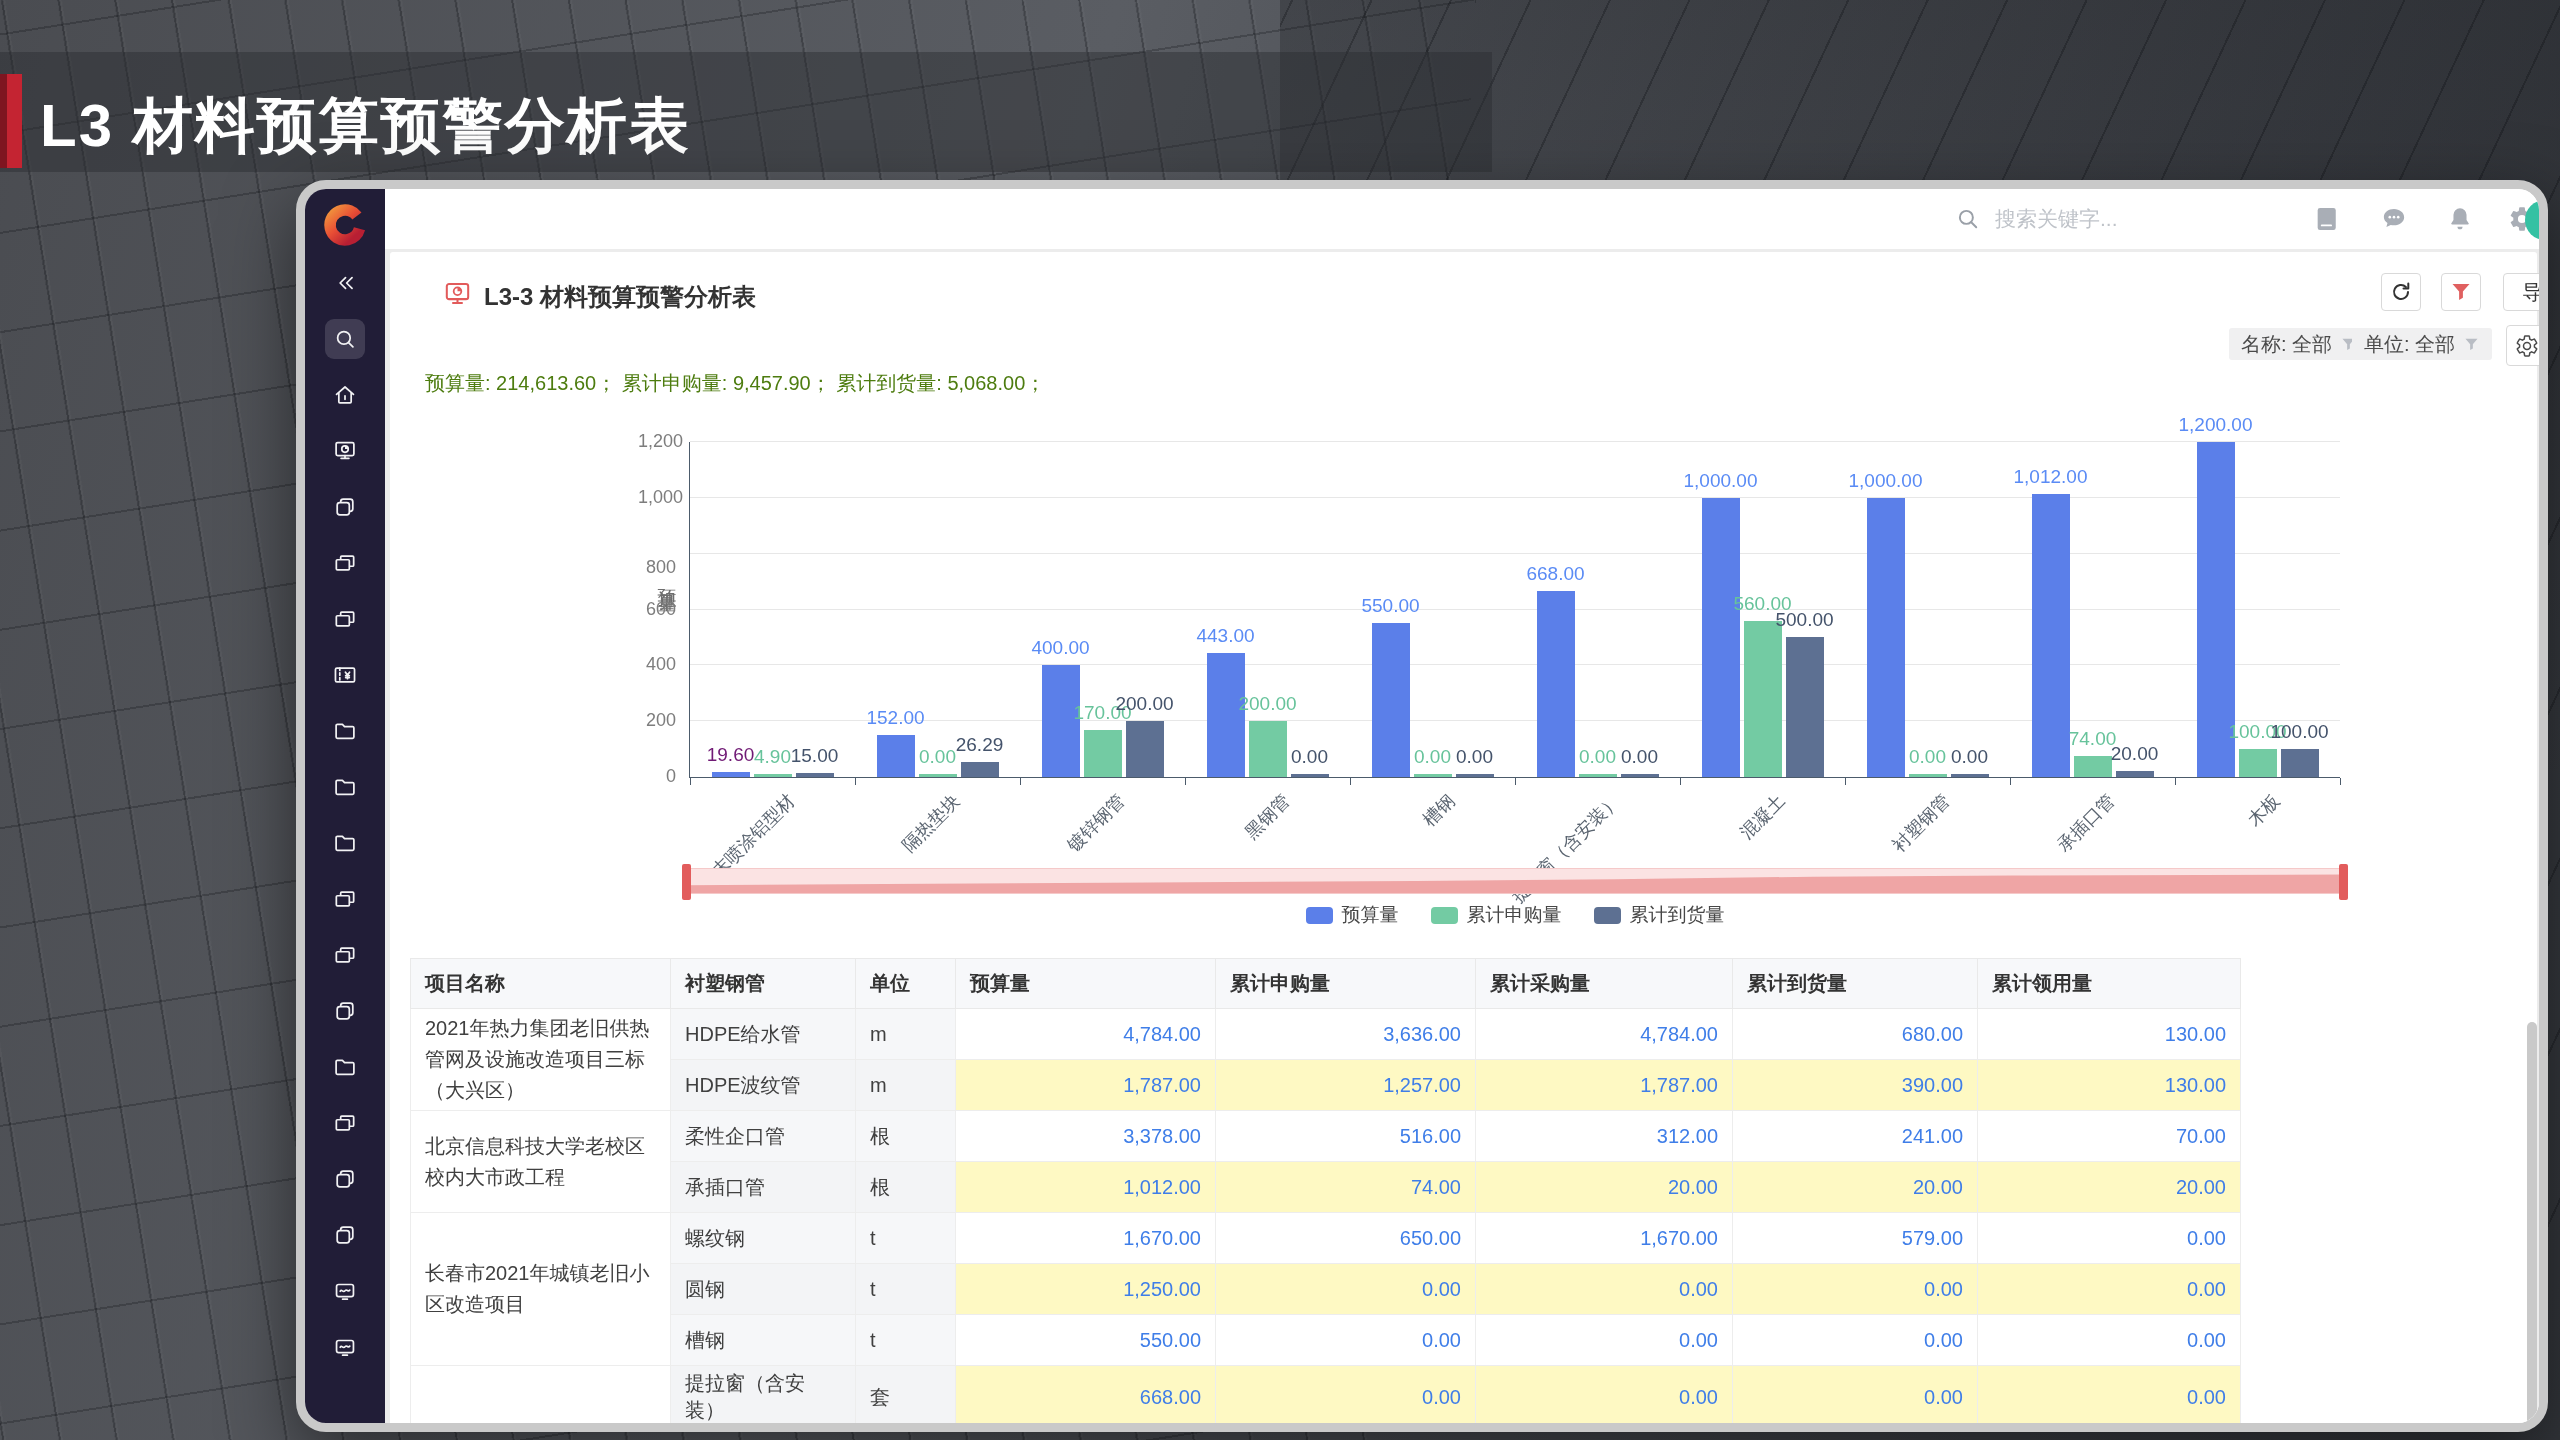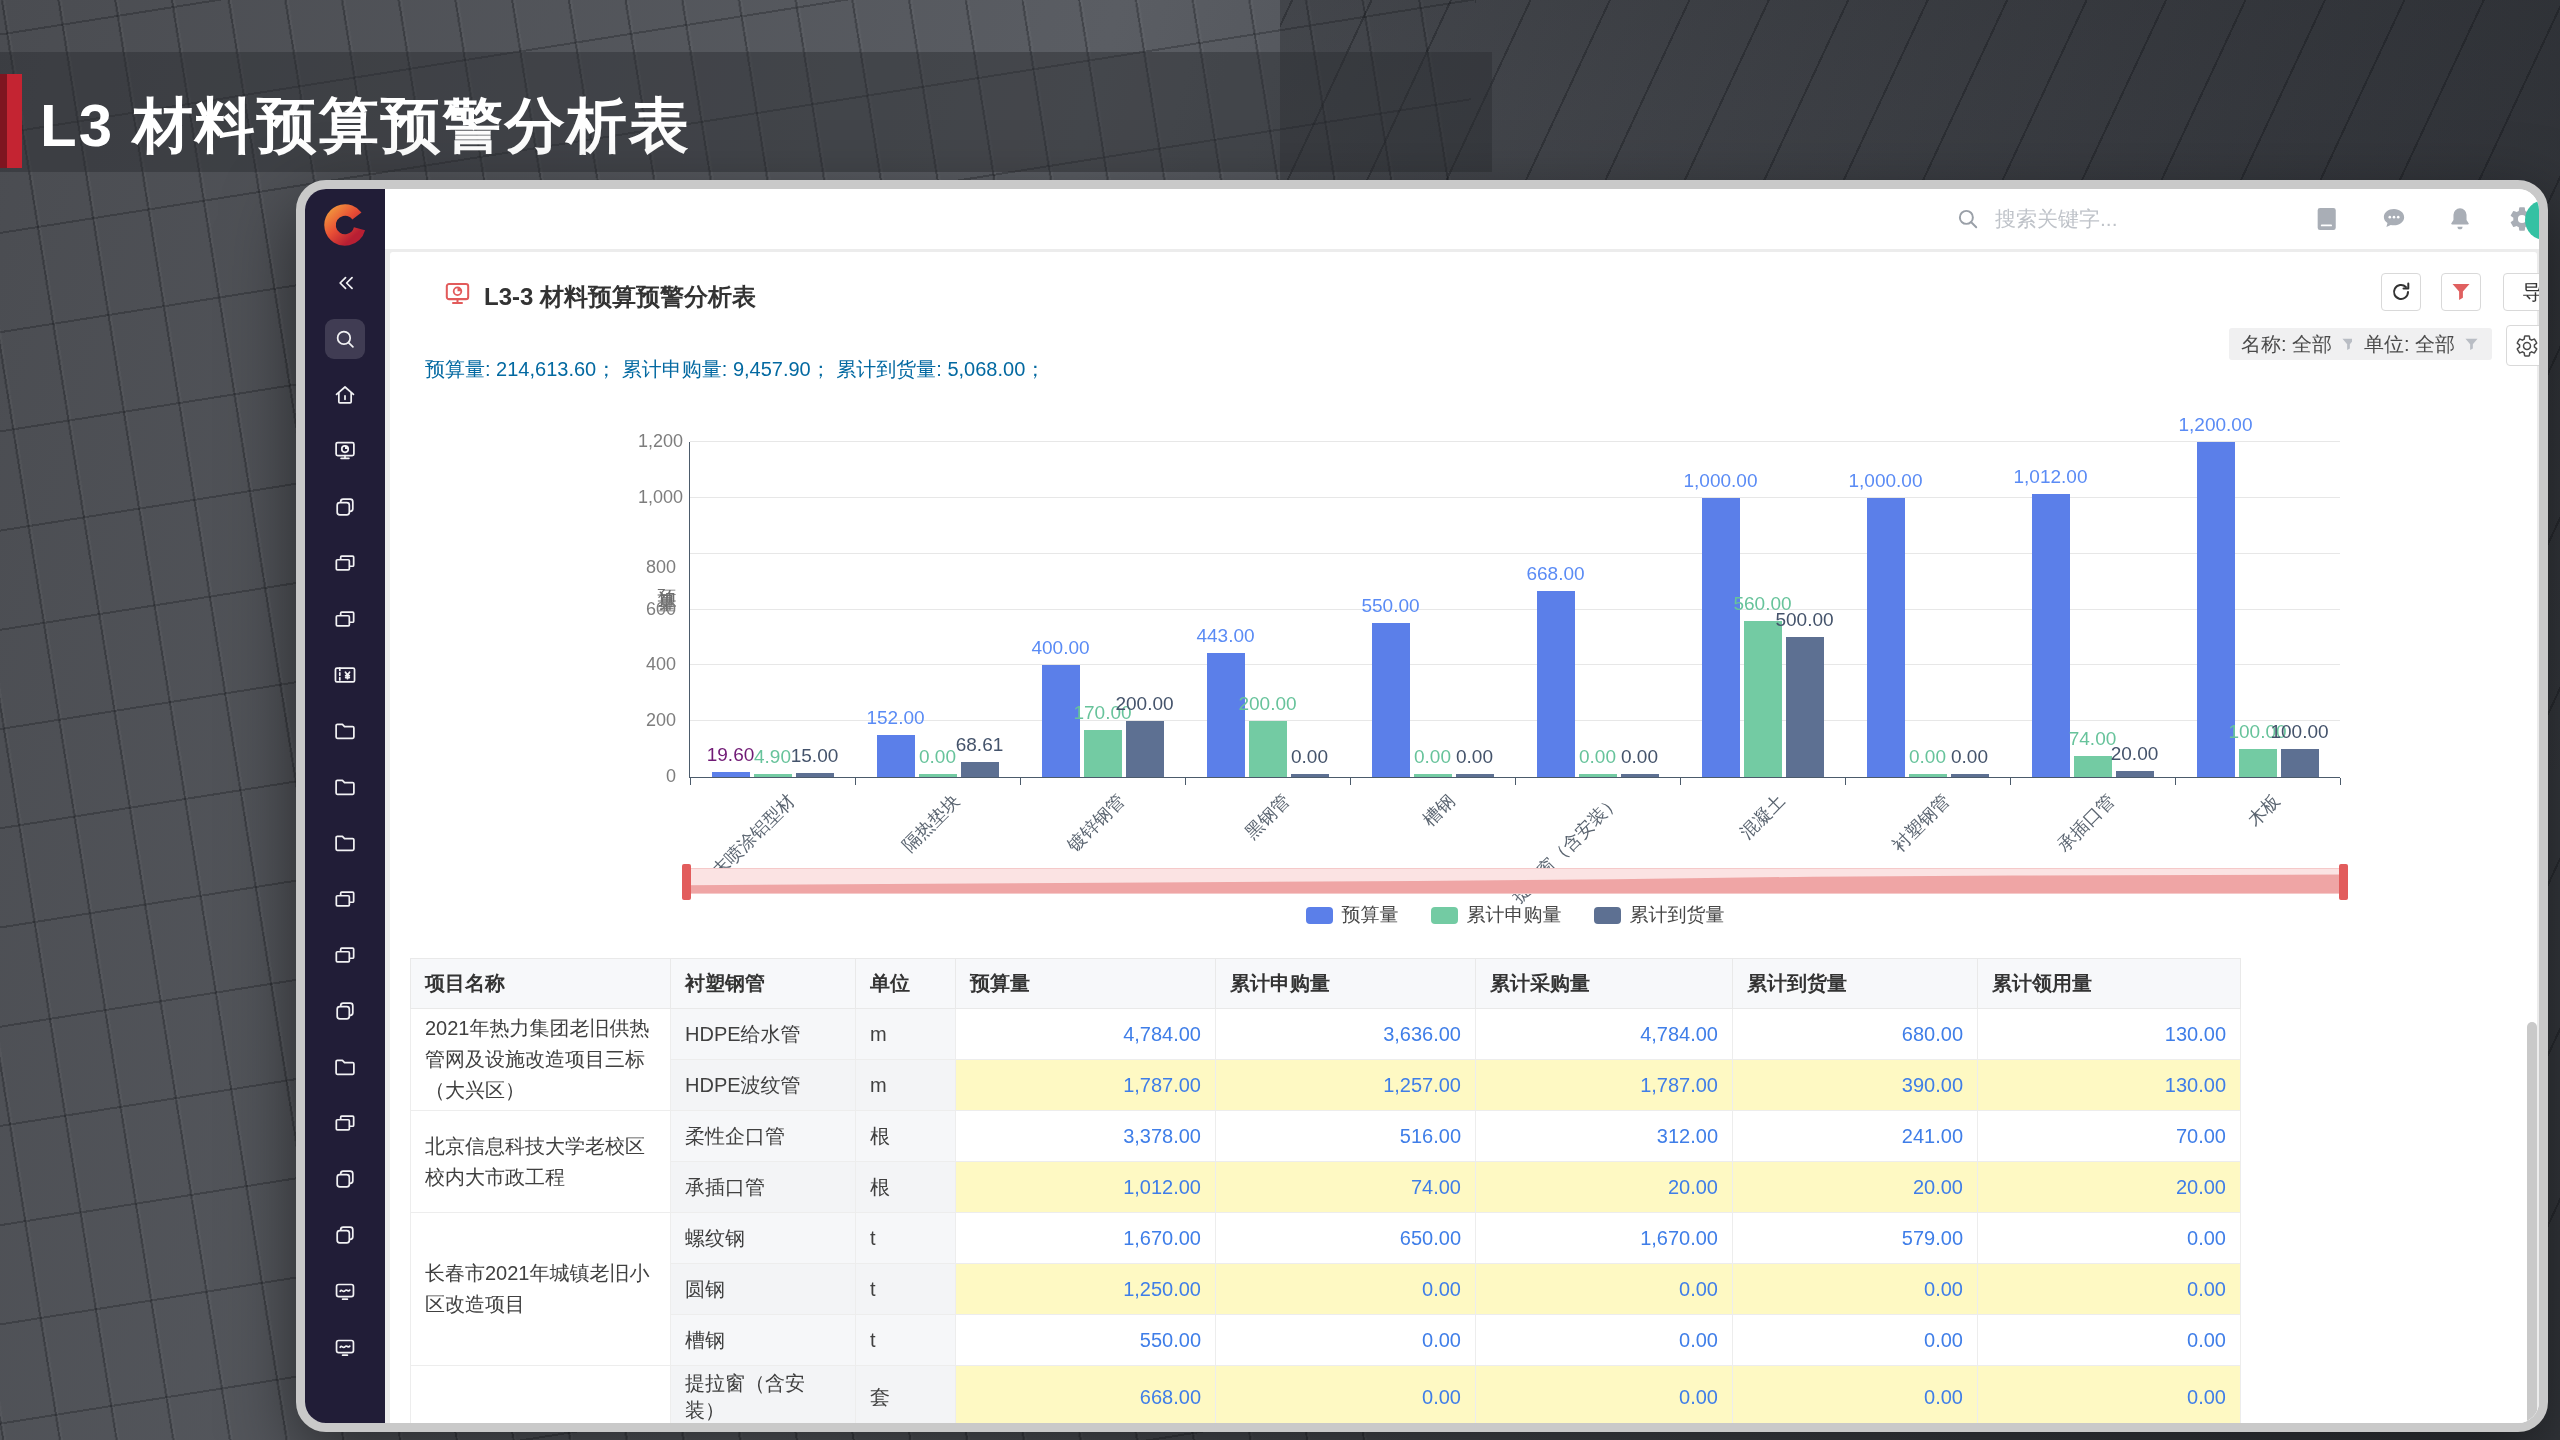--- a/index.html
+++ b/index.html
@@ -45,21 +45,21 @@
 .btn-filter{left:2051px;width:40px}
 .btn-export{left:2113px;width:84px;font-size:20px;color:#333}
 
 .chip{position:absolute;top:76px;height:20px;background:#f0f0f1;border-radius:3px;display:flex;align-items:center;gap:8px;
  padding:16px 12px;font-size:20px;color:#4a4a4a;cursor:pointer}
 .chip svg{width:17px;height:17px}
 .chip-name{left:1839px}
 .chip-unit{left:1962px}
 .btn-settings{left:2116px;top:73px;width:41px;height:41px}
 
-.summary{position:absolute;left:35px;top:104px;font-size:20px;color:#0369a1}
+.summary{position:absolute;left:35px;top:118px;font-size:20px;color:#4d7c0f}
 
 .plot{position:absolute;left:300px;top:190px;width:1650px;height:335px}
 .gridline{position:absolute;left:0;width:100%;height:1px;background:#e7e7e7}
 .yaxis{position:absolute;left:-1px;top:0;bottom:0;width:1px;background:#4c5b6b}
 .xaxis{position:absolute;left:-1px;right:0;bottom:-1px;height:1px;background:#4c5b6b}
 .xtick{position:absolute;bottom:-8px;width:1px;height:7px;background:#4c5b6b}
 .ytick{position:absolute;left:-52px;width:38px;text-align:right;font-size:18px;color:#7d7d7d}
 .ytitle{position:absolute;left:-36px;top:132px;font-size:19px;color:#6e6e6e;writing-mode:vertical-rl;letter-spacing:3px}
 .bar{position:absolute}
 .bar-label{position:absolute;transform:translateX(-50%);font-size:19px;white-space:nowrap}
@@ -373,21 +373,21 @@
           <div class="bar-label" style="left: 1072.5px; bottom: 162.333px; color: rgb(103, 195, 155);">560.00</div>
           <div class="bar" style="left: 1218.5px; bottom: 0px; width: 38px; height: 3px; background: rgb(115, 203, 163);"></div>
           <div class="bar-label" style="left: 1237.5px; bottom: 9px; color: rgb(103, 195, 155);">0.00</div>
           <div class="bar" style="left: 1383.5px; bottom: 0px; width: 38px; height: 20.6583px; background: rgb(115, 203, 163);"></div>
           <div class="bar-label" style="left: 1402.5px; bottom: 26.6583px; color: rgb(103, 195, 155);">74.00</div>
           <div class="bar" style="left: 1548.5px; bottom: 0px; width: 38px; height: 27.9167px; background: rgb(115, 203, 163);"></div>
           <div class="bar-label" style="left: 1567.5px; bottom: 33.9167px; color: rgb(103, 195, 155);">100.00</div>
           <div class="bar" style="left: 105.5px; bottom: 0px; width: 38px; height: 4.1875px; background: rgb(93, 112, 146);"></div>
           <div class="bar-label" style="left: 124.5px; bottom: 10.1875px; color: rgb(68, 83, 107);">15.00</div>
           <div class="bar" style="left: 270.5px; bottom: 0px; width: 38px; height: 14.7958px; background: rgb(93, 112, 146);"></div>
-          <div class="bar-label" style="left: 289.5px; bottom: 20.7958px; color: rgb(68, 83, 107);">68.61</div>
+          <div class="bar-label" style="left: 289.5px; bottom: 20.7958px; color: rgb(68, 83, 107);">26.29</div>
           <div class="bar" style="left: 435.5px; bottom: 0px; width: 38px; height: 55.8333px; background: rgb(93, 112, 146);"></div>
           <div class="bar-label" style="left: 454.5px; bottom: 61.8333px; color: rgb(68, 83, 107);">200.00</div>
           <div class="bar" style="left: 600.5px; bottom: 0px; width: 38px; height: 3px; background: rgb(93, 112, 146);"></div>
           <div class="bar-label" style="left: 619.5px; bottom: 9px; color: rgb(68, 83, 107);">0.00</div>
           <div class="bar" style="left: 765.5px; bottom: 0px; width: 38px; height: 3px; background: rgb(93, 112, 146);"></div>
           <div class="bar-label" style="left: 784.5px; bottom: 9px; color: rgb(68, 83, 107);">0.00</div>
           <div class="bar" style="left: 930.5px; bottom: 0px; width: 38px; height: 3px; background: rgb(93, 112, 146);"></div>
           <div class="bar-label" style="left: 949.5px; bottom: 9px; color: rgb(68, 83, 107);">0.00</div>
           <div class="bar" style="left: 1095.5px; bottom: 0px; width: 38px; height: 139.583px; background: rgb(93, 112, 146);"></div>
           <div class="bar-label" style="left: 1114.5px; bottom: 145.583px; color: rgb(68, 83, 107);">500.00</div>

